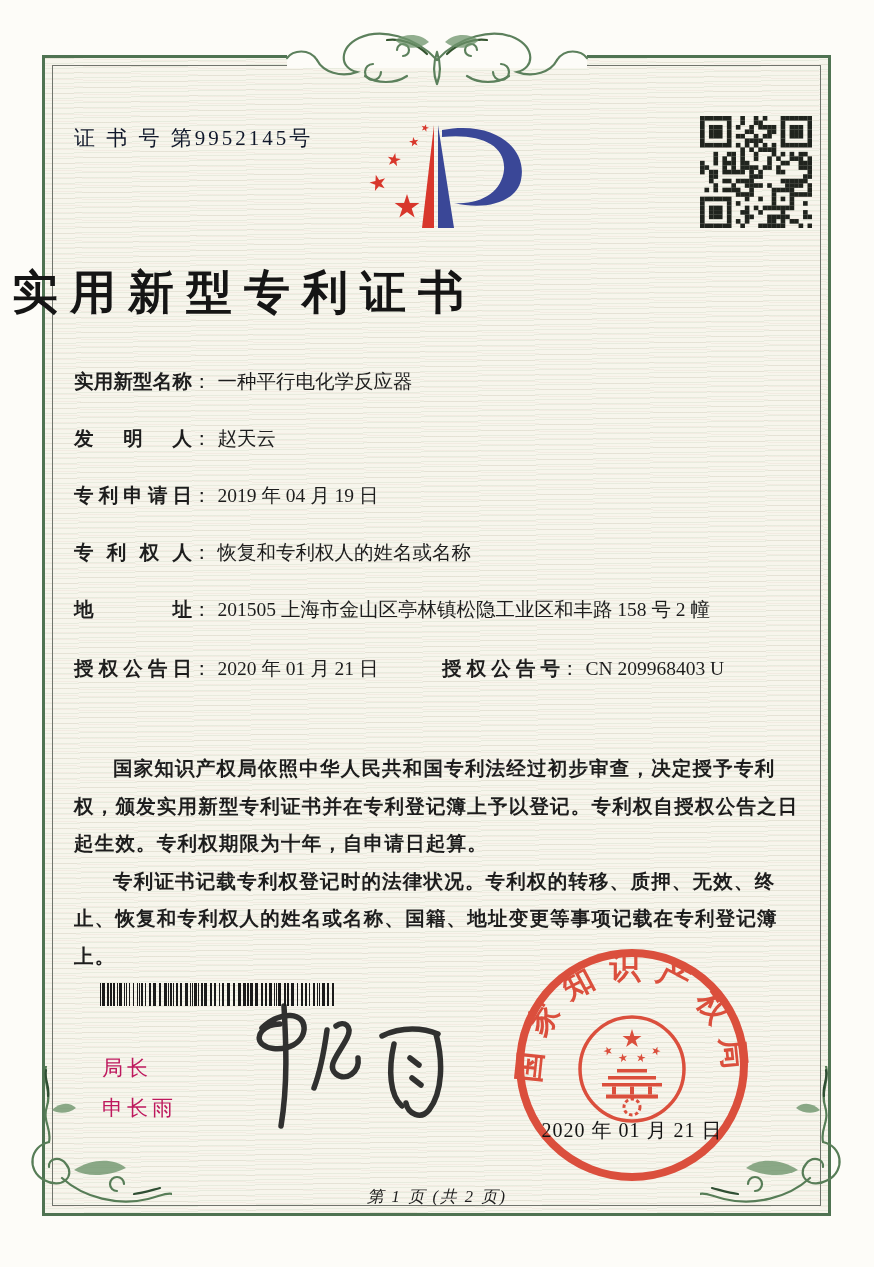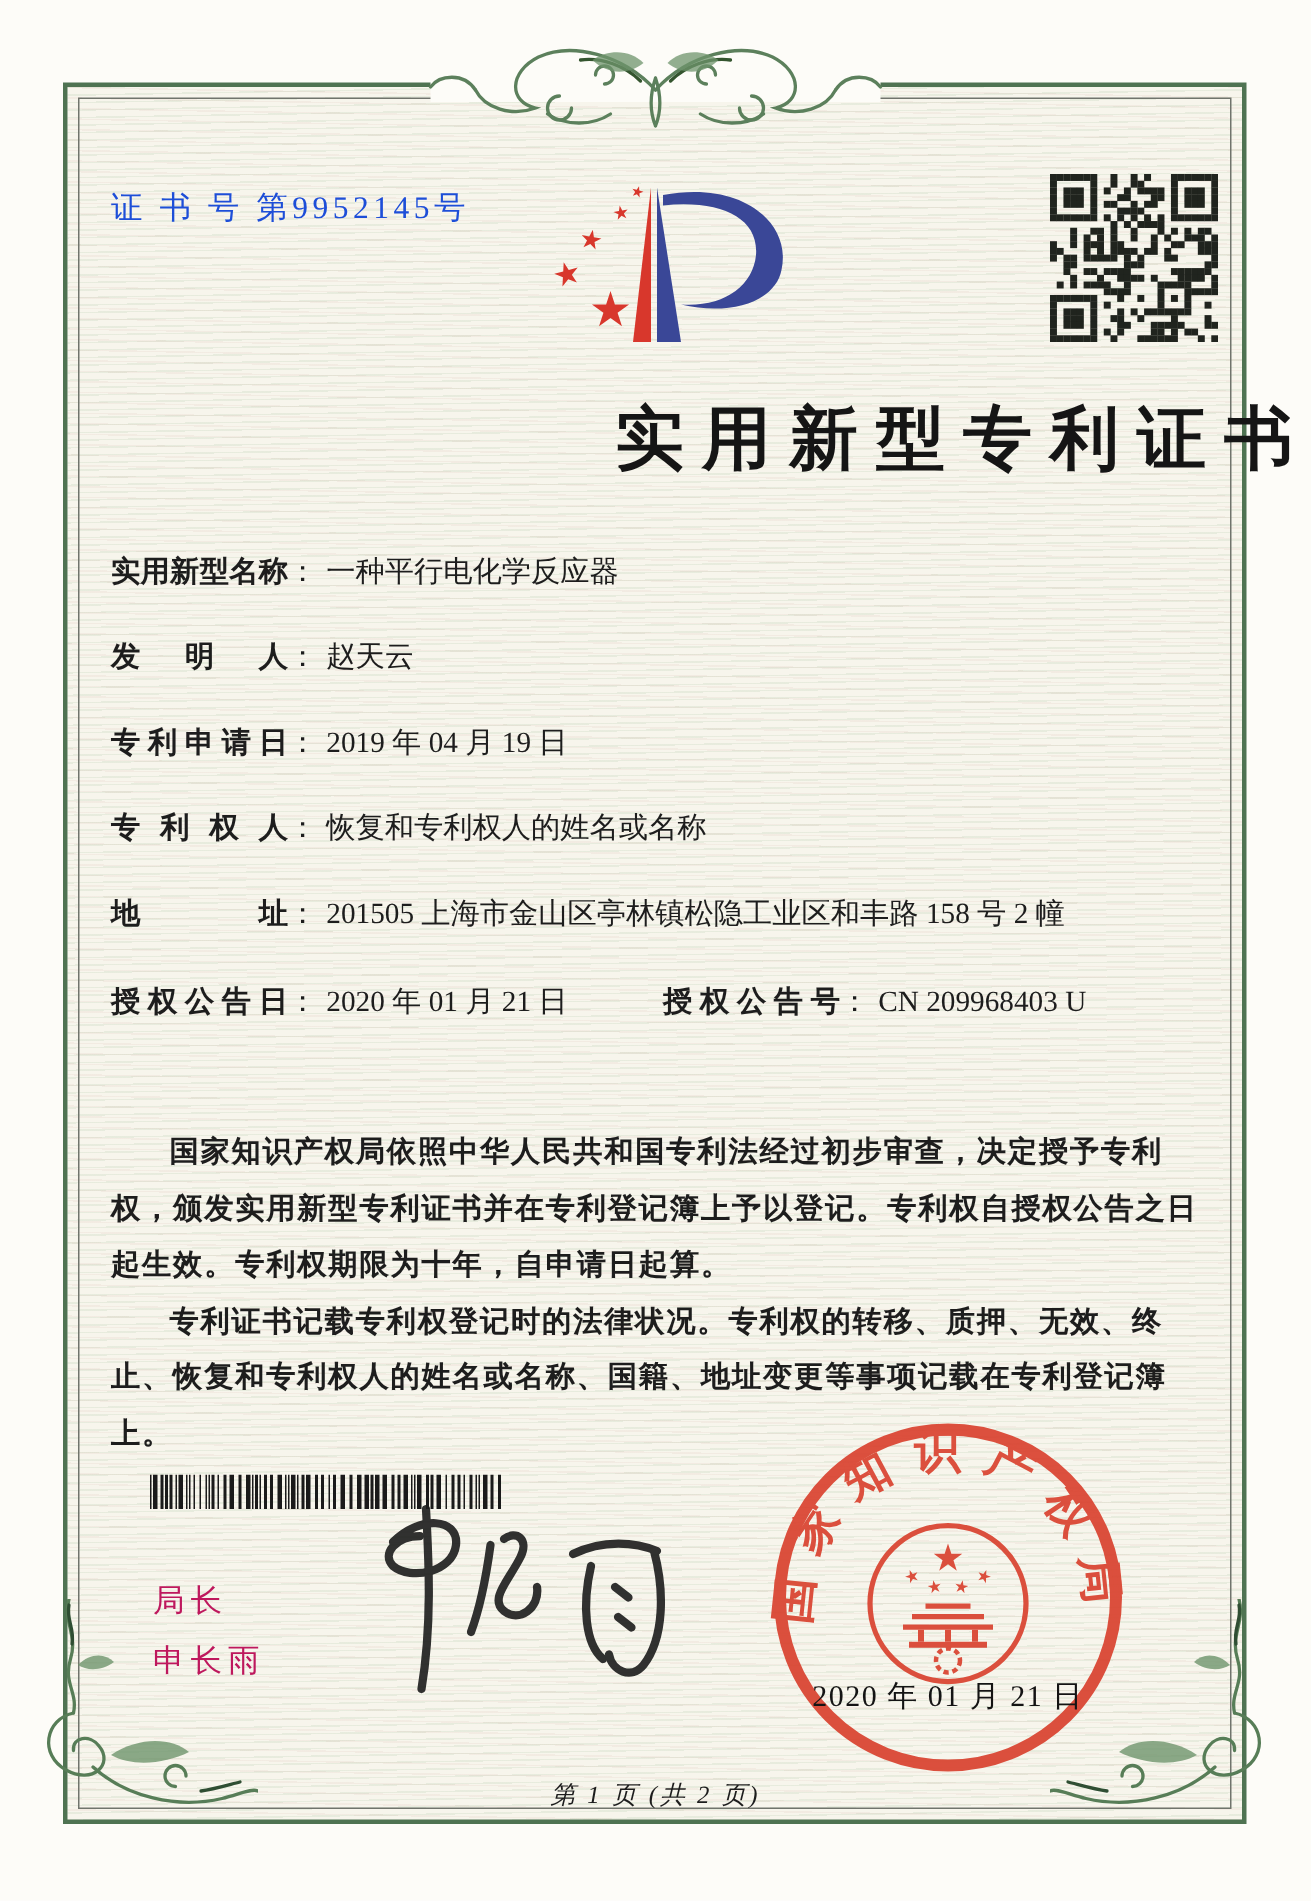--- a/index.html
+++ b/index.html
@@ -9,22 +9,22 @@
   .paper-texture{position:absolute;left:45px;top:58px;width:784px;height:1156px;
     background:
       repeating-linear-gradient(1deg, rgba(200,150,140,0.10) 0 1px, rgba(0,0,0,0) 1px 7px),
       repeating-linear-gradient(179deg, rgba(150,185,145,0.16) 0 1px, rgba(0,0,0,0) 1px 5px),
       #f7f5ec;}
   .frame-outer{position:absolute;left:42px;top:55px;width:783px;height:1155px;
     border:3px solid #4f7352;}
   .frame-inner{position:absolute;left:52px;top:65px;width:767px;height:1139px;
     border:1px solid #70746c;}
   .abs{position:absolute;}
-  .cert-number{left:74px;top:124px;font-size:21px;letter-spacing:3px;color:#1d4ed8;}
-  .title{left:0;top:262px;width:874px;text-align:right;font-size:46px;font-weight:700;
+  .cert-number{left:74px;top:124px;font-size:21px;letter-spacing:3px;color:#0f172a;}
+  .title{left:0;top:262px;width:874px;text-align:left;font-size:46px;font-weight:700;
     letter-spacing:12px;padding-left:12px;box-sizing:border-box;color:#151515;}
   .fields{left:74px;top:368px;width:740px;font-size:19.5px;line-height:27px;color:#1d1d1d;}
   .frow{margin-bottom:30px;white-space:nowrap;}
   .frow-split{display:flex;margin-top:32px;}
   .fpair1{width:368px;}
   .flabel{display:inline-block;width:118px;text-align:justify;text-align-last:justify;
     vertical-align:top;font-weight:bold;}
   .fcolon{display:inline-block;margin-right:6px;}
   .paras{left:74px;top:750px;width:728px;font-size:19.5px;line-height:37.5px;
     letter-spacing:1.2px;color:#1d1d1d;}

